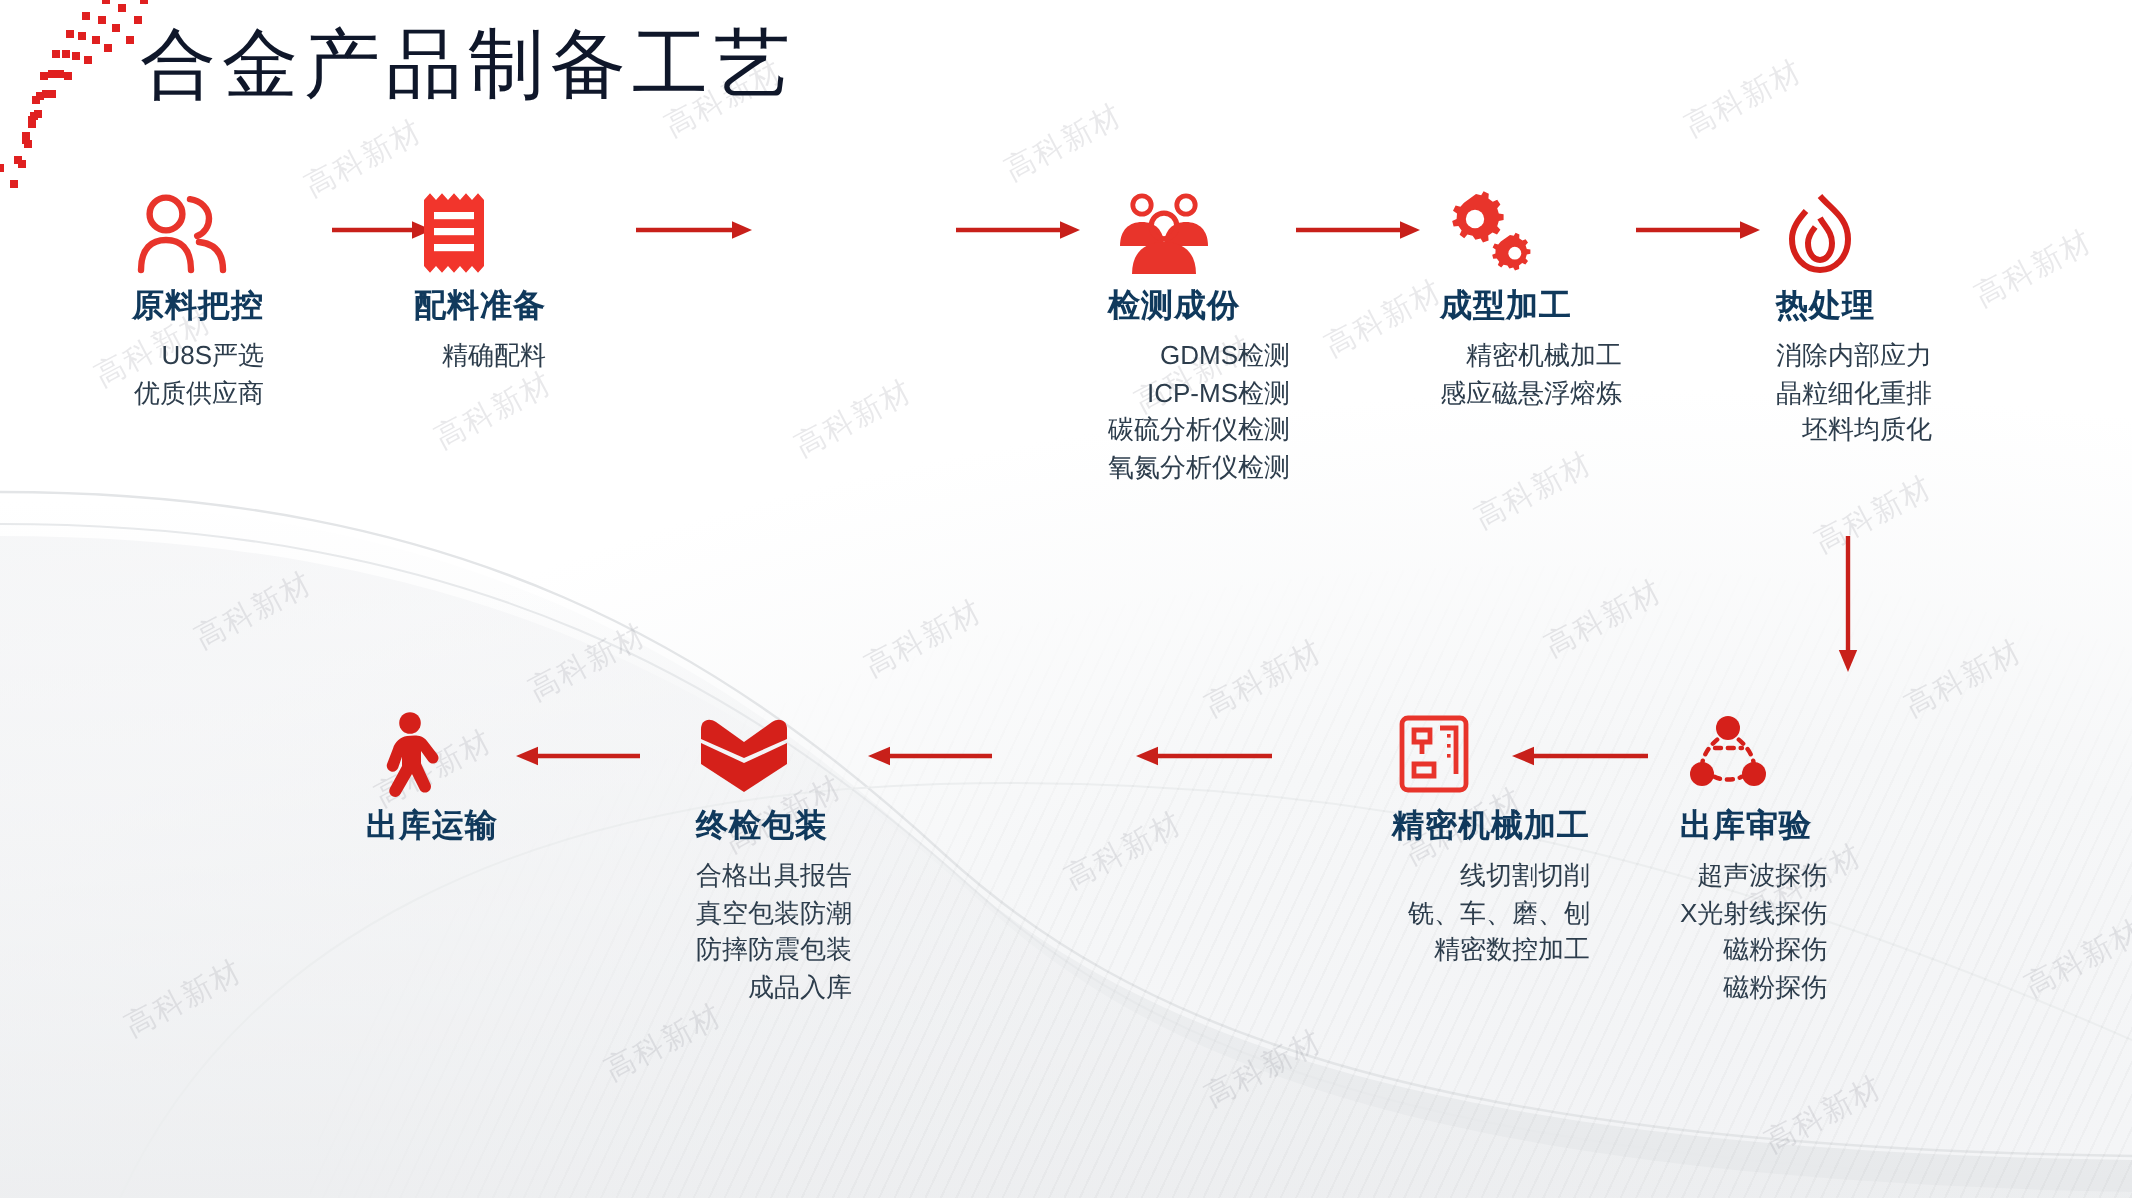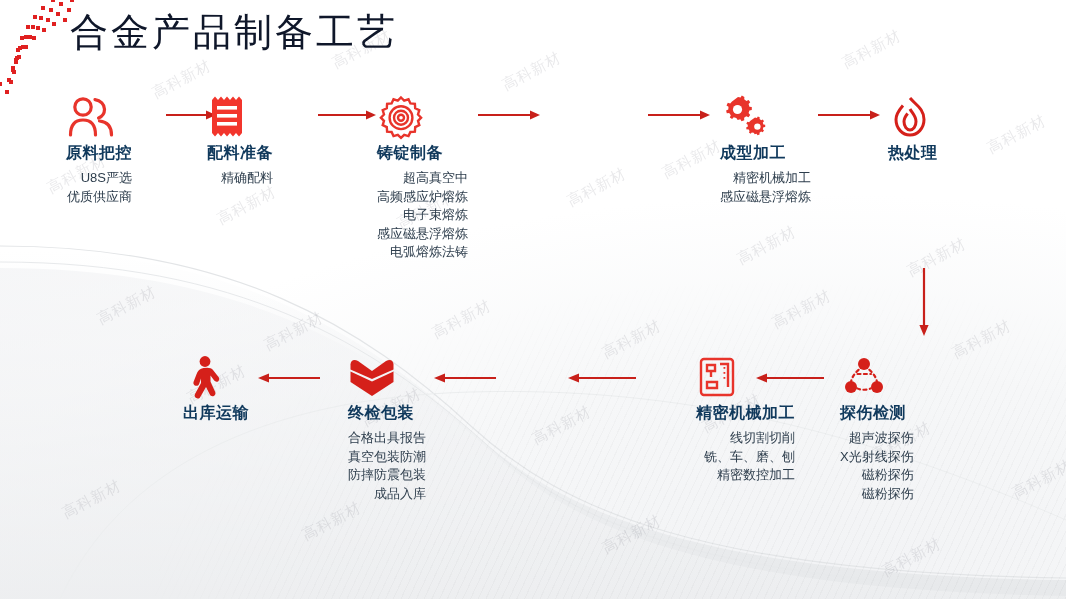--- a/index.html
+++ b/index.html
@@ -218,46 +218,47 @@
     </div>
   </div>
 
   <div class="arrow" style="left:318px;top:108px;">
     <svg width="58" height="14" viewBox="0 0 58 14">
         <path d="M0 7 L50 7" stroke="#c8201a" stroke-width="2.2"></path>
         <path d="M58 7 L48 2.6 L48 11.4 Z" fill="#c8201a"></path>
       </svg>
   </div>
 
-  <div class="node" style="left:377px;top:95px;">
-    <svg class="ico" width="48" height="46" viewBox="0 0 48 46">
-      <g stroke="#e8342b" fill="none" stroke-width="2.4">
-        <path d="M24 2.5 l3.2 3.1 4.3 -1.3 1.9 4.1 4.5 0.4 0.3 4.5 4.1 1.9 -1.3 4.3 3.1 3.2 -3.1 3.2 1.3 4.3 -4.1 1.9 -0.3 4.5 -4.5 0.4 -1.9 4.1 -4.3 -1.3 -3.2 3.1 -3.2 -3.1 -4.3 1.3 -1.9 -4.1 -4.5 -0.4 -0.3 -4.5 -4.1 -1.9 1.3 -4.3 -3.1 -3.2 3.1 -3.2 -1.3 -4.3 4.1 -1.9 0.3 -4.5 4.5 -0.4 1.9 -4.1 4.3 1.3 Z"></path>
-        <circle cx="24" cy="22.7" r="11.4"></circle>
-        <circle cx="24" cy="22.7" r="7"></circle>
-        <circle cx="24" cy="22.7" r="3"></circle>
-      </g>
-    </svg>
-    <div class="ttl">铸锭制备</div>
-    <div class="lines">
-      <div>超高真空中</div>
-      <div>高频感应炉熔炼</div>
-      <div>电子束熔炼</div>
-      <div>感应磁悬浮熔炼</div>
-      <div>电弧熔炼法铸</div>
-    </div>
-  </div>
 
   <div class="arrow" style="left:478px;top:108px;">
     <svg width="62" height="14" viewBox="0 0 62 14">
         <path d="M0 7 L54 7" stroke="#c8201a" stroke-width="2.2"></path>
         <path d="M62 7 L52 2.6 L52 11.4 Z" fill="#c8201a"></path>
       </svg>
   </div>
 
+  <div class="node" style="left:554px;top:95px;">
+    <svg class="ico" width="56" height="46" viewBox="0 0 56 46">
+      <g fill="#e8342b">
+        <circle cx="17" cy="7.5" r="4.6" fill="none" stroke="#e8342b" stroke-width="2.4"></circle>
+        <circle cx="39" cy="7.5" r="4.6" fill="none" stroke="#e8342b" stroke-width="2.4"></circle>
+        <path d="M6 28 C6 20 10.5 16 17 16 C23.5 16 28 20 28 28 Z"></path>
+        <path d="M28 28 C28 20 32.5 16 39 16 C45.5 16 50 20 50 28 Z"></path>
+        <circle cx="28" cy="18" r="6.4" fill="none" stroke="#e8342b" stroke-width="2.6"></circle>
+        <path d="M12 42 C12 31 18.5 26 28 26 C37.5 26 44 31 44 42 Z"></path>
+      </g>
+    </svg>
+    <div class="ttl">检测成份</div>
+    <div class="lines">
+      <div>GDMS检测</div>
+      <div>ICP-MS检测</div>
+      <div>碳硫分析仪检测</div>
+      <div>氧氮分析仪检测</div>
+    </div>
+  </div>
 
   <div class="arrow" style="left:648px;top:108px;">
     <svg width="62" height="14" viewBox="0 0 62 14">
         <path d="M0 7 L54 7" stroke="#c8201a" stroke-width="2.2"></path>
         <path d="M62 7 L52 2.6 L52 11.4 Z" fill="#c8201a"></path>
       </svg>
   </div>
 
   <div class="node" style="left:720px;top:95px;">
     <svg class="ico" width="48" height="46" viewBox="0 0 48 46">
@@ -283,20 +284,25 @@
   </div>
 
   <div class="node" style="left:888px;top:95px;">
     <svg class="ico" width="44" height="46" viewBox="0 0 44 46">
       <g fill="none" stroke="#d5201a" stroke-width="3">
         <path d="M22 3 C28 10 36 14 36 24.5 C36 33.5 29.6 40 22 40 C14.4 40 8 33.5 8 24.5 C8 18.5 12 14 15 10.5"></path>
         <path d="M22 14 C24.5 18.5 28 21 28 26.5 C28 31.6 25.2 35 22 35 C18.8 35 16 31.6 16 26.5 C16 23 18 20.5 19.6 18.5"></path>
       </g>
     </svg>
     <div class="ttl">热处理</div>
+    <div class="lines">
+      <div>消除内部应力</div>
+      <div>晶粒细化重排</div>
+      <div>坯料均质化</div>
+    </div>
   </div>
 
   <div class="arrow" style="left:917px;top:268px;">
     <svg width="14" height="68" viewBox="0 0 14 68">
         <path d="M7 0 L7 58" stroke="#c8201a" stroke-width="2.2"></path>
         <path d="M7 68 L2.4 57 L11.6 57 Z" fill="#c8201a"></path>
       </svg>
   </div>
 
   <div class="node" style="left:840px;top:355px;">
@@ -306,21 +312,21 @@
         <circle cx="11" cy="32" r="6"></circle>
         <circle cx="37" cy="32" r="6"></circle>
       </g>
       <g fill="none" stroke="#d5201a" stroke-width="2.2" stroke-dasharray="3 3.4" stroke-linecap="round">
         <path d="M17.5 19 L31 19"></path>
         <path d="M18.6 14.8 C14 18.6 11.4 23.8 11.2 26.5"></path>
         <path d="M29.4 14.8 C34 18.6 36.6 23.8 36.8 26.5"></path>
         <path d="M17.2 33.4 C20.5 35.2 27.5 35.2 30.8 33.4"></path>
       </g>
     </svg>
-    <div class="ttl">探伤检测</div>
+    <div class="ttl">出库审验</div>
     <div class="lines">
       <div>超声波探伤</div>
       <div>X光射线探伤</div>
       <div>磁粉探伤</div>
       <div>磁粉探伤</div>
     </div>
   </div>
 
   <div class="arrow" style="left:756px;top:371px;">
     <svg width="68" height="14" viewBox="0 0 68 14">

